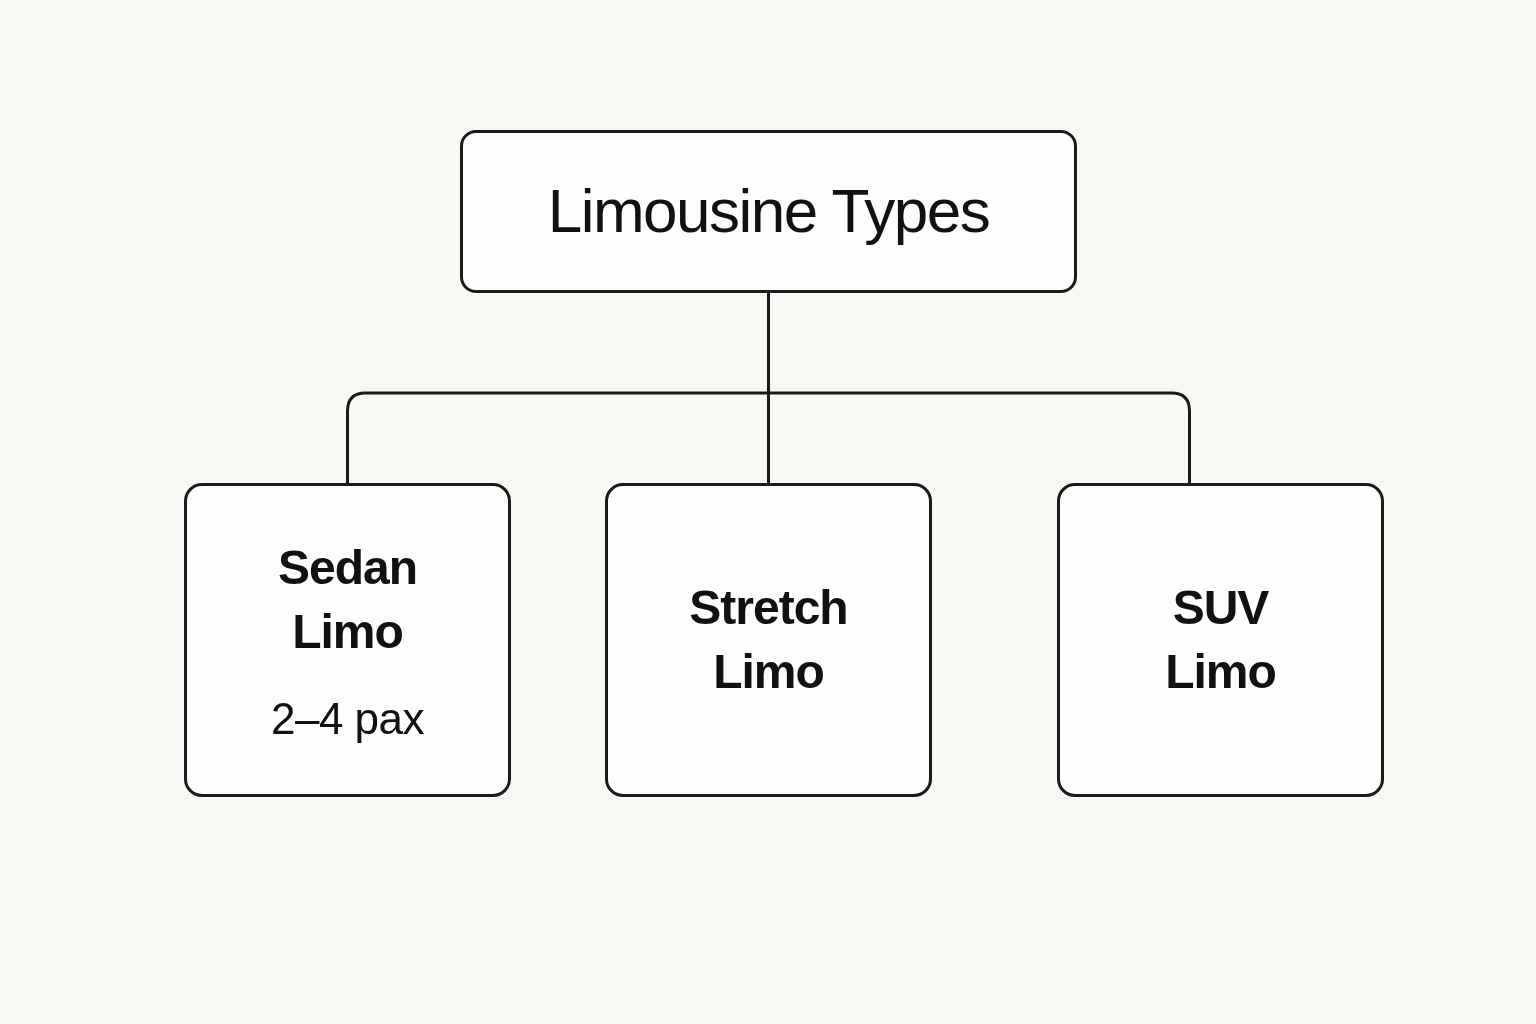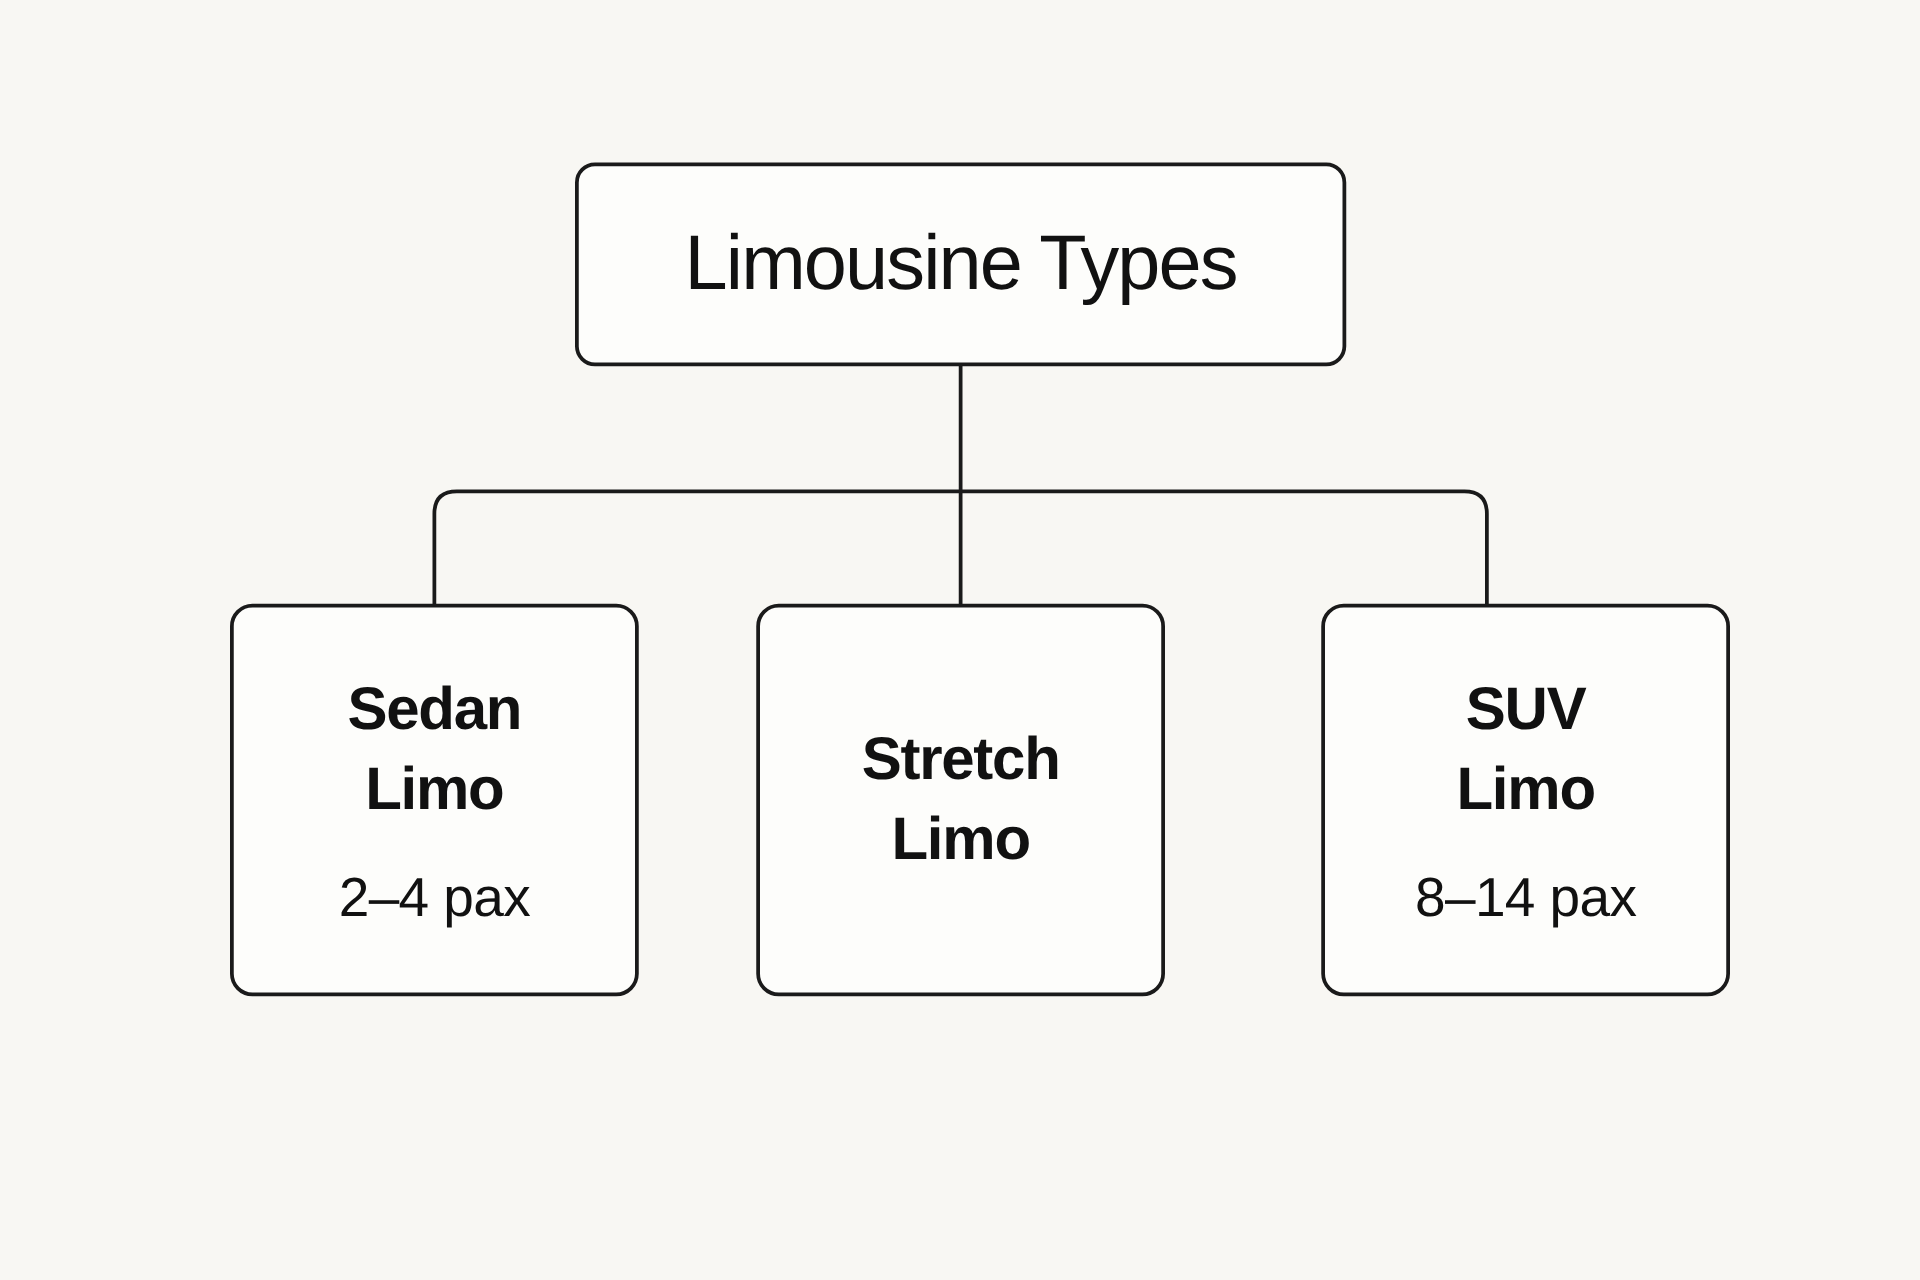--- a/index.html
+++ b/index.html
@@ -90,16 +90,15 @@
   </div>
 
   <div class="node child c1">
     <div class="child-label">Stretch
 Limo</div>
   </div>
 
   <div class="node child c2">
     <div class="child-label">SUV
 Limo</div>
-    <div class="child-capacity">8–14 pax</div>
   </div>
 
 </div>
 
 </body></html>

